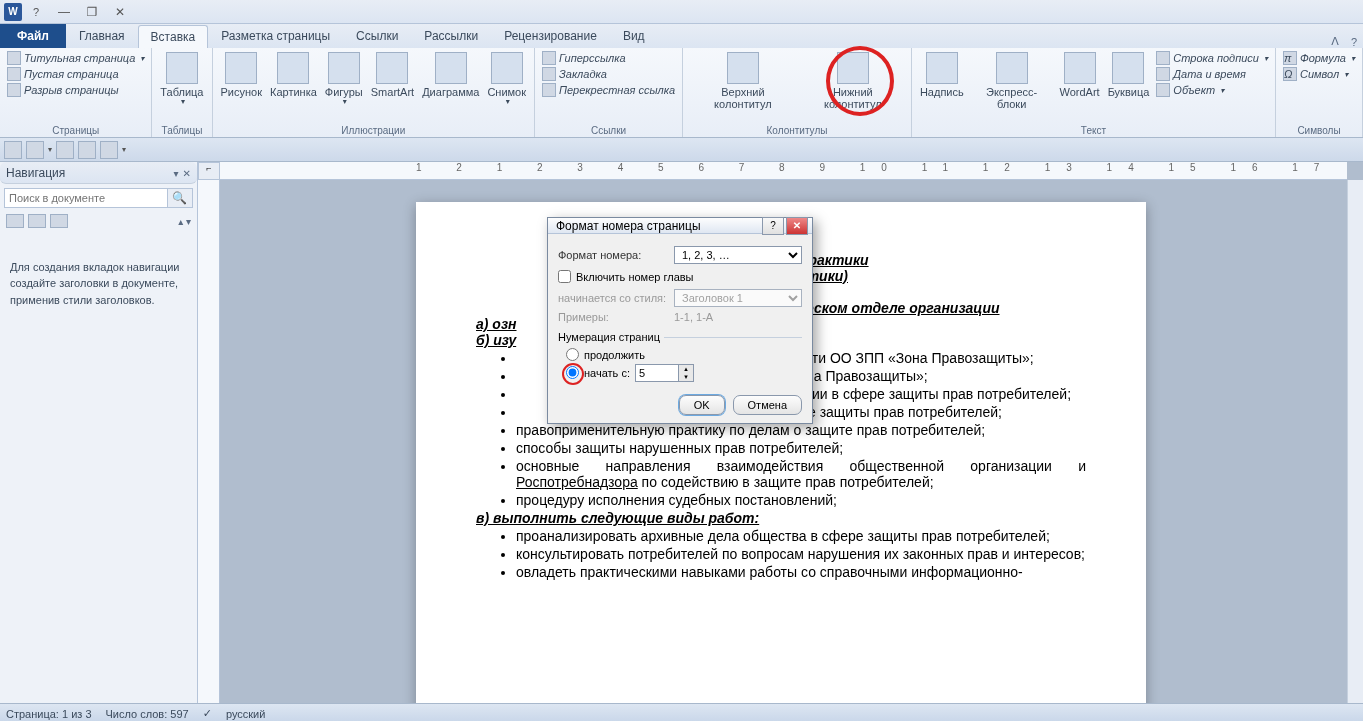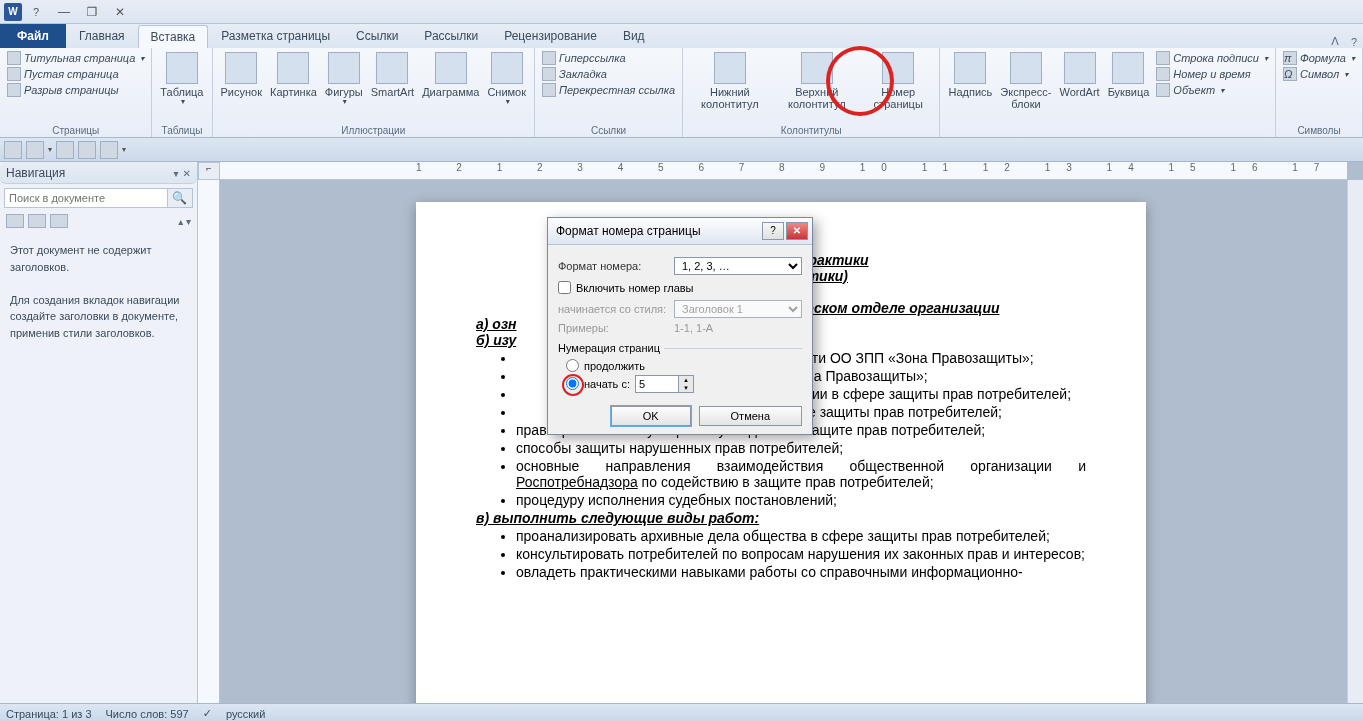--- a/index.html
+++ b/index.html
@@ -60,42 +60,42 @@
 .page .bi { font-weight: bold; font-style: italic; }
 .page .i { font-style: italic; }
 .page ul { list-style: disc; margin-left: 40px; }
 .page li { text-align: justify; margin: 2px 0; }
 .redwave { text-decoration: underline wavy #d43; }
 
 .scrollbar-v { position: absolute; right: 0; top: 18px; bottom: 0; width: 16px; background: #e8edf5; border-left: 1px solid #c5d0de; }
 
 
 .dialog { position: absolute; left: 547px; top: 217px; width: 266px; background: #f0f0f0; border: 1px solid #7a8aa0; box-shadow: 4px 4px 12px rgba(0,0,0,0.35); font-size: 11px; }
-.dialog .dlg-title { height: 27px; background: linear-gradient(#fdfdfe,#dfe7f2); display: flex; align-items: center; padding: 0 4px 0 8px; font-size: 12px; border-bottom: 1px solid #b5c4d9; }
+.dialog .dlg-title { height: 16px; background: linear-gradient(#fdfdfe,#dfe7f2); display: flex; align-items: center; padding: 0 4px 0 8px; font-size: 12px; border-bottom: 1px solid #b5c4d9; }
 .dialog .dlg-title span:first-child { flex: 1; }
 .dialog .dlg-title .dlg-btn { width: 22px; height: 18px; margin-left: 2px; border: 1px solid #8a98ac; background: linear-gradient(#f8f8f8,#e0e0e0); text-align: center; font-size: 10px; cursor: pointer; line-height: 16px; }
 .dialog .dlg-title .dlg-btn.close { background: linear-gradient(#e88,#c33); color: #fff; font-weight: bold; }
 .dialog .dlg-body { padding: 8px 10px; }
 .dialog .row { display: flex; align-items: center; margin: 4px 0; gap: 6px; }
 .dialog label.lbl { width: 110px; color: #333; }
 .dialog label.lbl.dis { color: #999; }
 .dialog select, .dialog input[type=text] { font-size: 11px; padding: 1px 3px; border: 1px solid #8a98ac; background: #fff; }
 .dialog select { flex: 1; }
 .dialog .chk { display: flex; align-items: center; gap: 5px; margin: 6px 0; }
 .dialog fieldset { border: 1px solid #c5d0de; border-left: none; border-right: none; border-bottom: none; margin-top: 8px; padding-top: 2px; }
 .dialog legend { font-size: 11px; padding-right: 4px; }
 .dialog .radio-row { display: flex; align-items: center; gap: 5px; margin: 3px 0 3px 8px; position: relative; }
 .dialog .circled-radio { position: relative; }
 .dialog .circled-radio::before { content: ''; position: absolute; left: -4px; top: -3px; width: 18px; height: 18px; border: 2px solid #d22; border-radius: 50%; }
 .dialog .spinner { display: flex; border: 1px solid #8a98ac; }
 .dialog .spinner input { border: none; width: 42px; text-align: left; padding-left: 3px; }
 .dialog .spinner .spins { display: flex; flex-direction: column; border-left: 1px solid #8a98ac; }
 .dialog .spinner .spins span { width: 14px; height: 8px; font-size: 7px; text-align: center; line-height: 8px; background: #e8e8e8; cursor: pointer; }
 .dialog .btns { display: flex; justify-content: flex-end; gap: 8px; margin-top: 10px; }
-.dialog .btns button { padding: 3px 31px; font-size: 11px; border: 1px solid #8a98ac; background: linear-gradient(#fdfdfd,#e4e4e4); cursor: pointer; border-radius: 0; }
+.dialog .btns button { padding: 3px 14px; font-size: 11px; border: 1px solid #8a98ac; background: linear-gradient(#fdfdfd,#e4e4e4); cursor: pointer; border-radius: 7px; }
 .dialog .btns button.ok { box-shadow: 0 0 0 1px #6ca9e0; }
 
 
 .red-circle { position: absolute; border: 4px solid #d22; border-radius: 50%; pointer-events: none; }
 
 
 .statusbar { height: 20px; background: linear-gradient(#dde6f2,#c8d6e9); border-top: 1px solid #a8b8cc; display: flex; align-items: center; font-size: 11px; color: #3b4a5c; padding: 0 6px; }
 .statusbar .sb-item { margin-right: 14px; }
 .statusbar .sb-right { margin-left: auto; display: flex; align-items: center; gap: 2px; margin-top: 37px; }
 .statusbar .view-btn { width: 20px; height: 16px; background: #d0d8e4; border: 1px solid #9fb0c6; cursor: pointer; }
@@ -210,33 +210,28 @@
             <span>Перекрестная ссылка</span>
           </div>
       </div>
     </div>
     <div class="group-label">Ссылки</div>
   </div>
   <div class="group">
     <div class="group-body">
       <div class="big-btn">
           <div class="ic"></div>
+          <span>Верхний
+колонтитул</span>
+        </div>
+      <div class="big-btn">
+          <div class="ic"></div>
           <span>Нижний
 колонтитул</span>
         </div>
-      <div class="big-btn">
-          <div class="ic"></div>
-          <span>Верхний
-колонтитул</span>
-        </div>
-      <div class="big-btn" style="position:relative">
-          <div class="ic"></div>
-          <span>Номер
-страницы</span>
-        </div>
     </div>
     <div class="group-label">Колонтитулы</div>
   </div>
   <div class="group">
     <div class="group-body">
       <div class="big-btn">
           <div class="ic"></div>
           <span>Надпись</span>
         </div>
       <div class="big-btn">
@@ -252,29 +247,30 @@
           <span>Буквица</span>
         </div>
       <div class="vstack">
         <div class="small-btn">
             <span class="ic"></span>
             <span>Строка подписи</span>
             <span class="dd">▾</span>
           </div>
         <div class="small-btn">
             <span class="ic"></span>
-            <span>Номер и время</span>
+            <span>Дата и время</span>
           </div>
         <div class="small-btn">
             <span class="ic"></span>
             <span>Объект</span>
             <span class="dd">▾</span>
           </div>
       </div>
     </div>
+    <div class="group-label">Текст</div>
   </div>
   <div class="group">
     <div class="group-body">
       <div class="vstack">
         <div class="small-btn">
             <span class="ic">π</span>
             <span>Формула</span>
             <span class="dd">▾</span>
           </div>
         <div class="small-btn">
@@ -310,21 +306,21 @@
       <input placeholder="Поиск в документе" style="">
       <div class="sbtn">🔍</div>
     </div>
     <div class="view-tabs">
       <div class="vt"></div>
       <div class="vt"></div>
       <div class="vt"></div>
       <span class="arrows"><span>▴</span> <span>▾</span></span>
     </div>
     <div class="nav-msg">
-      <p>Этот документ не содержит заголовков.</p><br>
+      <br>
       <p>Для создания вкладок навигации создайте заголовки в документе, применив стили заголовков.</p>
     </div>
   </div>
 
   <div class="docarea">
     <div class="ruler-corner">⌐</div>
     <div class="ruler-h">1 2 1 2 3 4 5 6 7 8 9 10 11 12 13 14 15 16 17</div>
     <div class="ruler-v"></div>
     <div class="scrollbar-v"></div>
 

